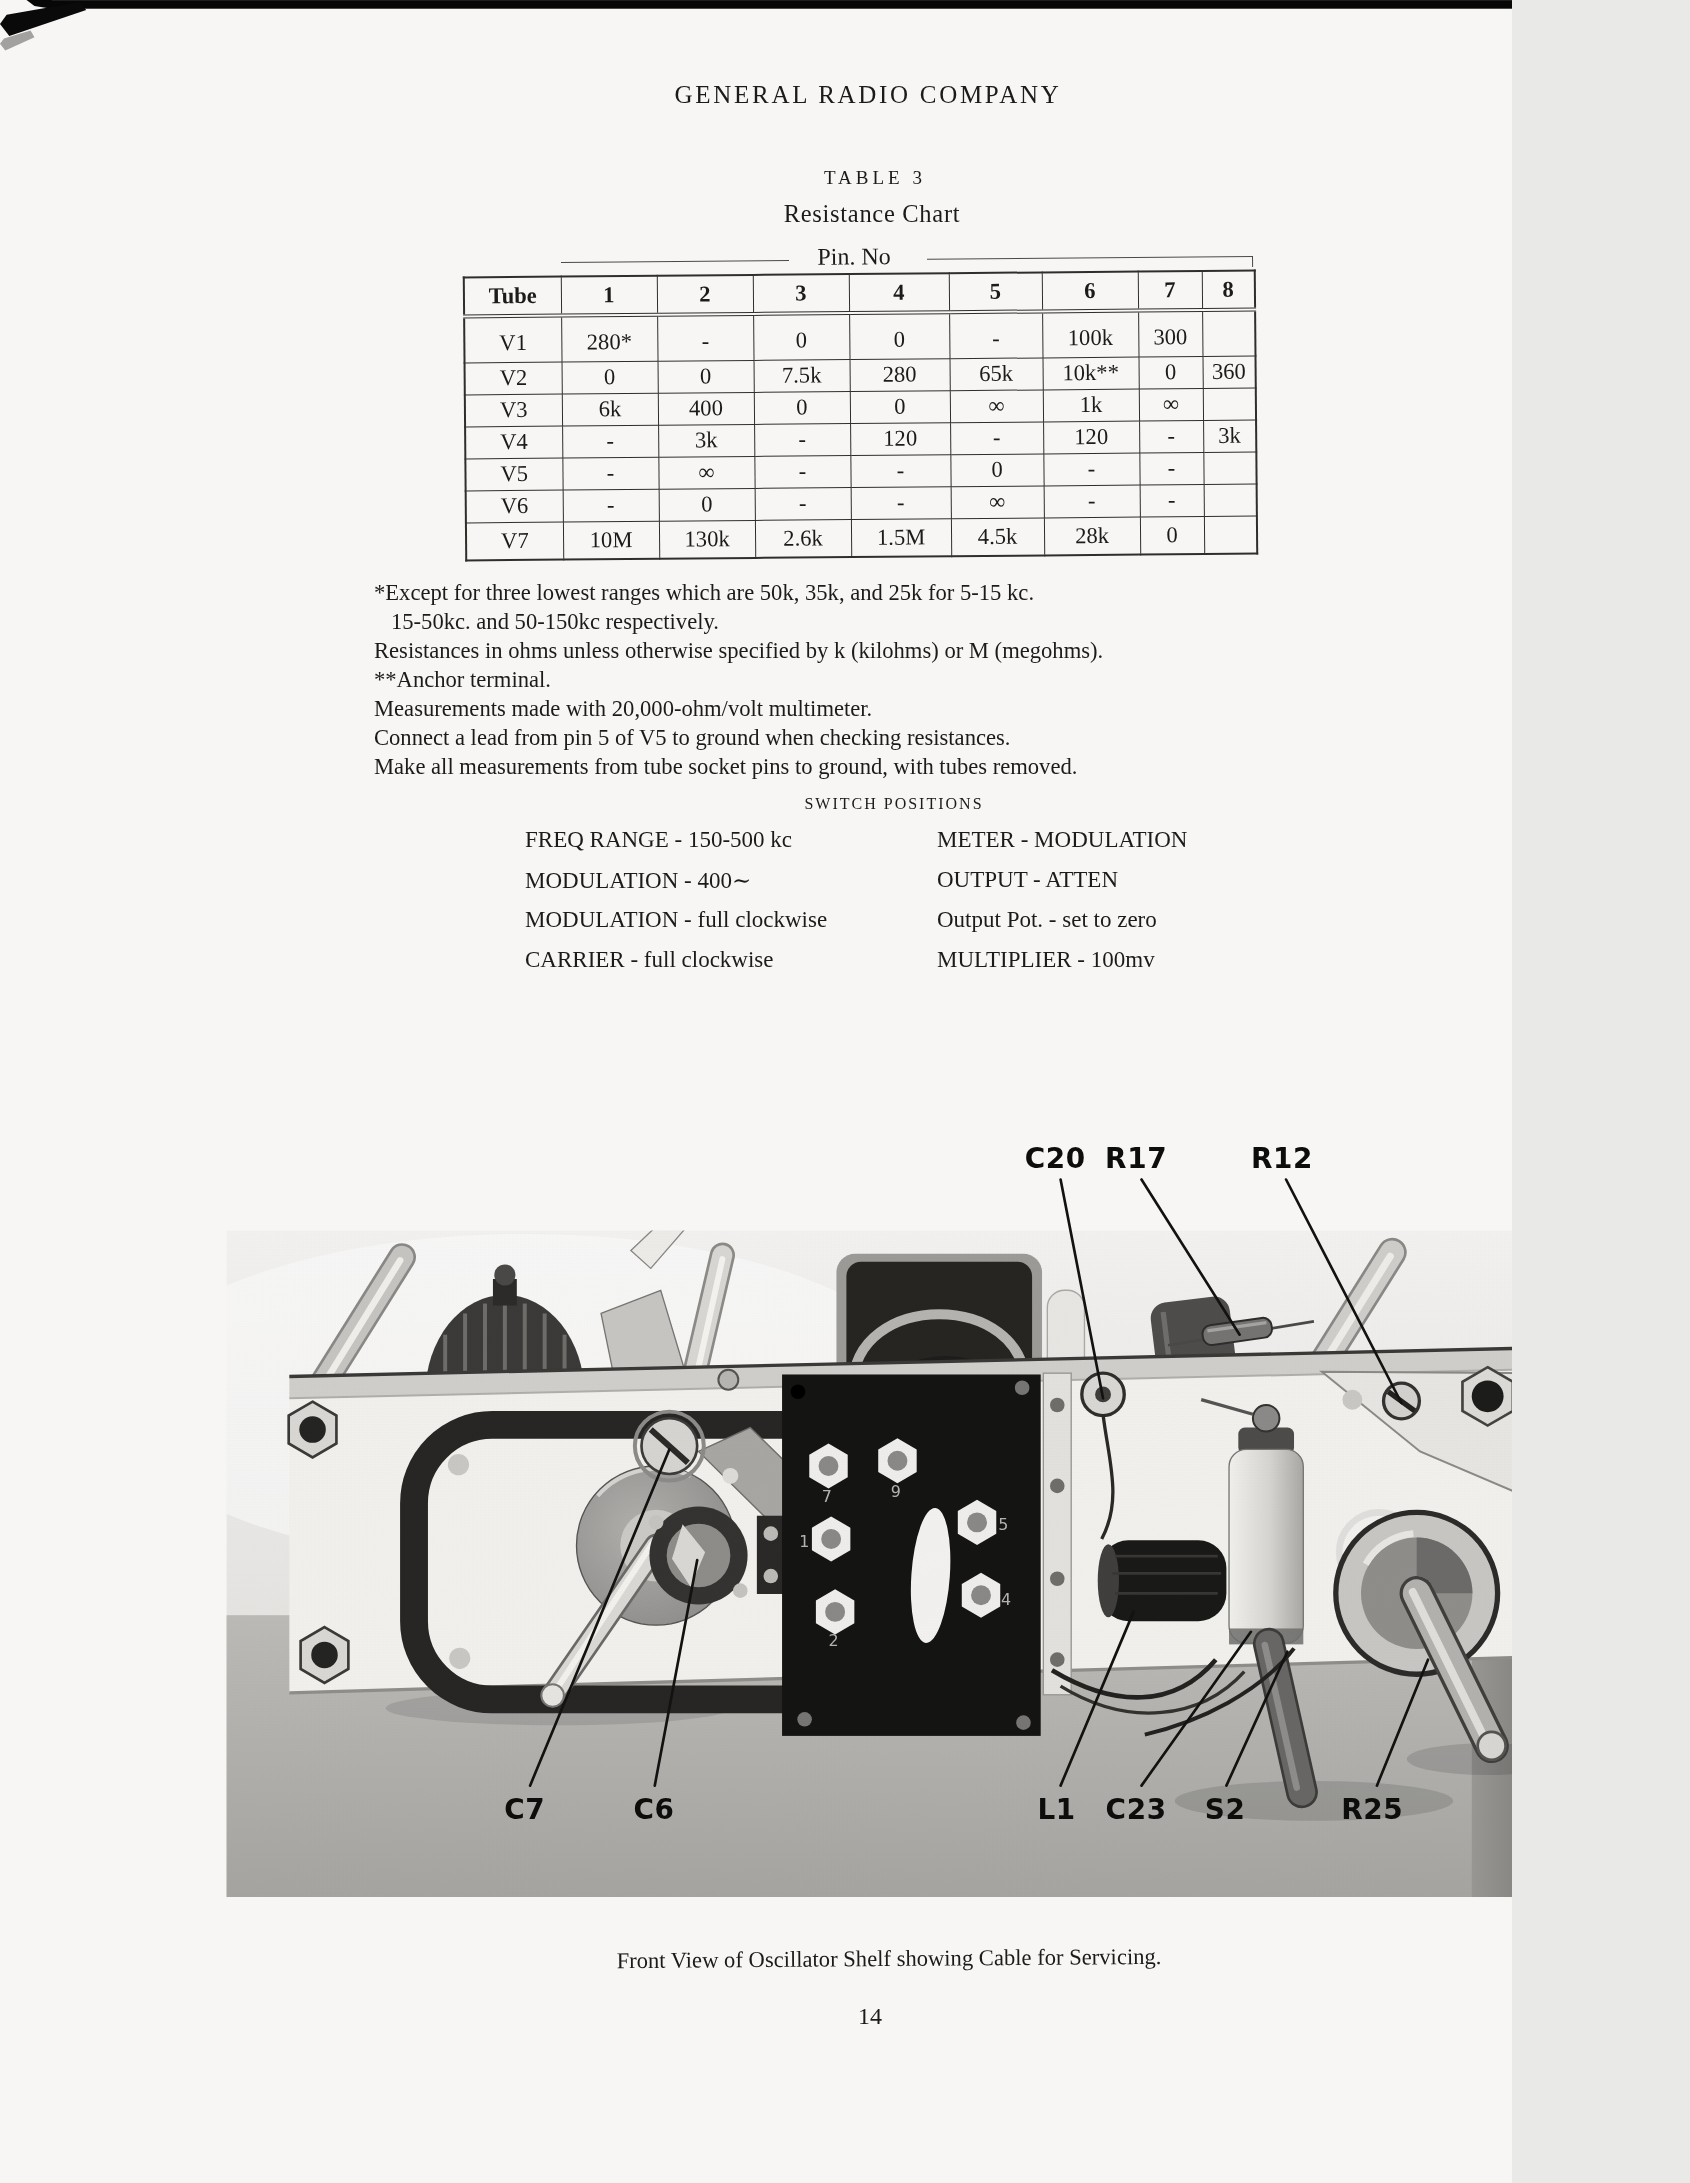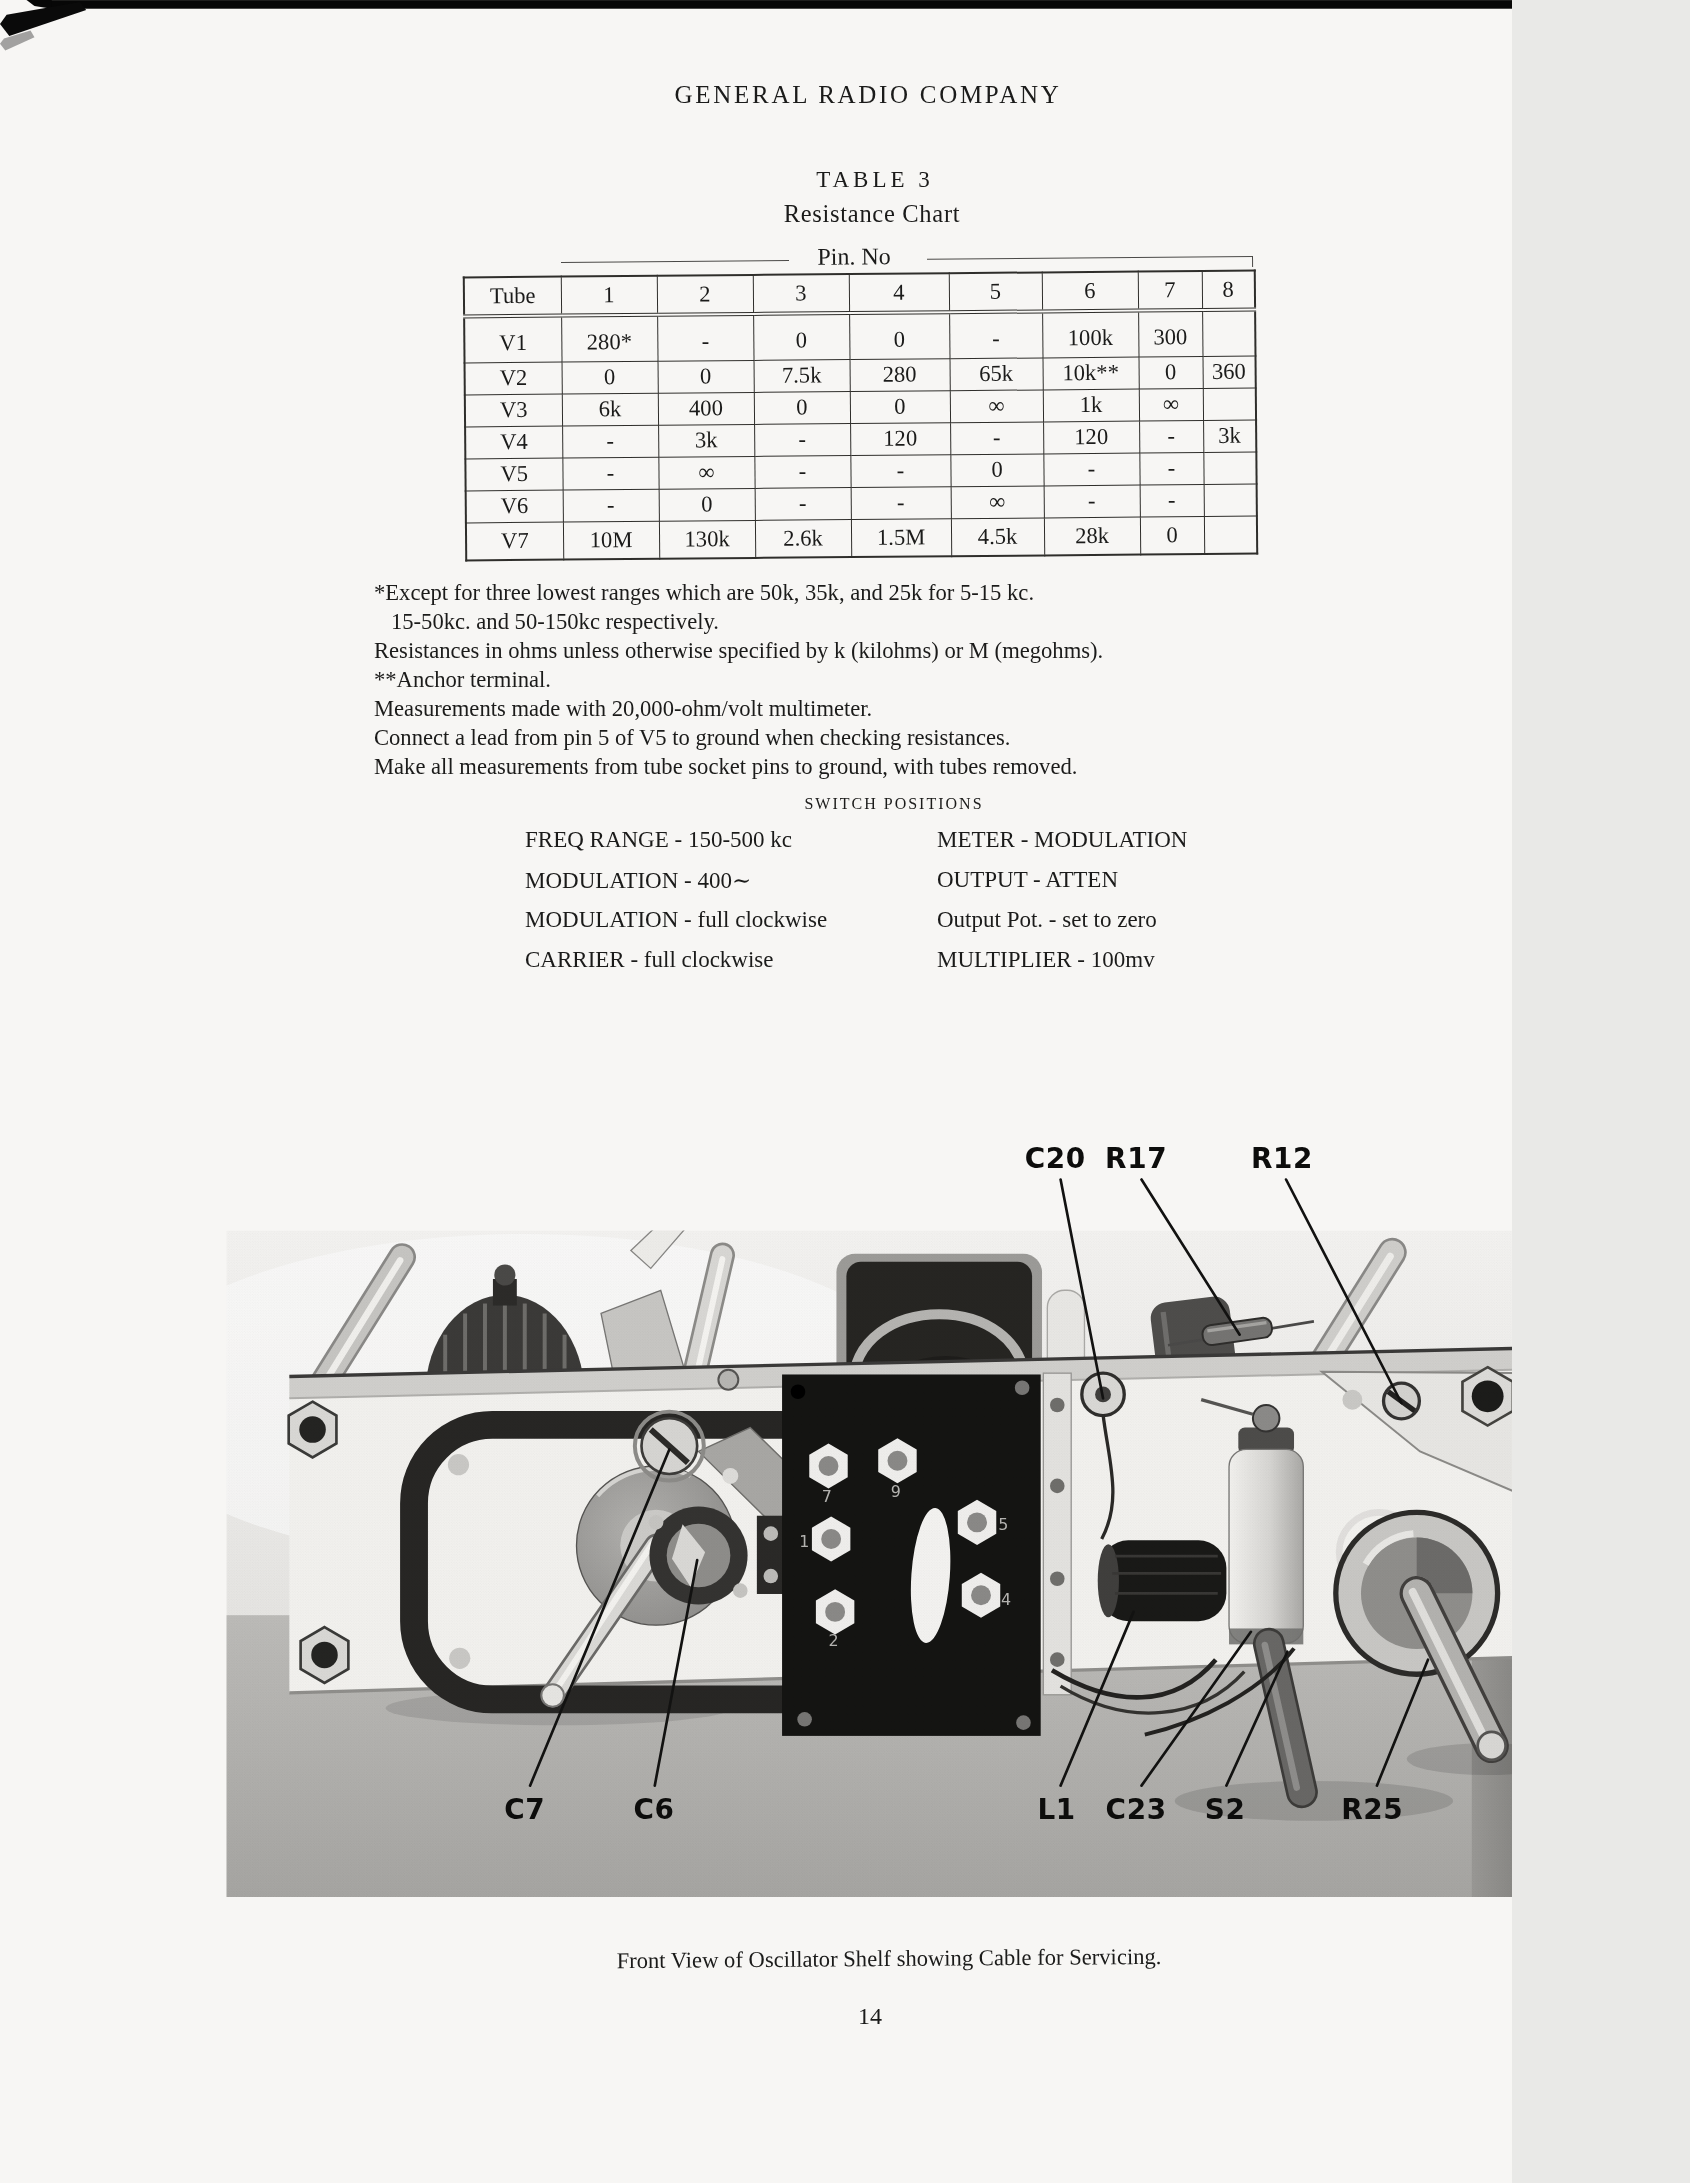--- a/index.html
+++ b/index.html
@@ -2,35 +2,35 @@
 <html style="font-size:10.6px"><head>
 <meta charset="utf-8">
 <style>
   html,body{margin:0;padding:0;background:#e9e9e7;}
   .page{position:relative;width:1512px;height:2183px;background:#f7f6f4;overflow:hidden;
         font-family:"Liberation Serif","DejaVu Serif",serif;color:#1b1b1a;}
   .abs{position:absolute;}
   .ctr{position:absolute;transform:translateX(-50%);white-space:nowrap;}
 
   .doc-header{top:81px;left:868px;font-size:25px;letter-spacing:2.7px;}
-  .tbl-title{top:167px;left:875px;font-size:23px;letter-spacing:4px;}
+  .tbl-title{top:167px;left:875px;font-size:19px;letter-spacing:4px;}
   .tbl-subtitle{top:200px;left:872px;font-size:24.5px;letter-spacing:0.7px;}
 
   .pin-group{top:243px;left:561px;width:694px;height:28px;transform:rotate(-0.5deg);}
   .pin-label{position:absolute;left:293px;top:0;transform:translateX(-50%);font-size:24px;}
   .pin-line{position:absolute;top:16px;height:1.3px;background:#4a4947;}
   .pin-line.l{left:0;width:228px;}
   .pin-line.r{left:366px;width:326px;}
   .pin-tick{position:absolute;left:691px;top:16px;width:1.3px;height:11.3px;background:#4a4947;}
 
   .rtable-wrap{top:273px;left:464px;transform:rotate(-0.5deg);}
   table.rtable{border-collapse:collapse;table-layout:fixed;width:791px;
                border:2px solid #2f2e2b;font-size:22.6px;}
   table.rtable th,table.rtable td{border:1.3px solid #2f2e2b;text-align:center;padding:0;}
-  table.rtable thead th{height:36px;font-weight:normal;border-bottom:4.6px double #2f2e2b;}
+  table.rtable thead th{height:36px;font-weight:bold;border-bottom:4.6px double #2f2e2b;}
   table.rtable tbody tr{height:32px;}
   table.rtable tbody tr:first-child{height:46px;}
   table.rtable tbody tr:first-child td{vertical-align:bottom;padding-bottom:6px;}
   table.rtable tbody tr:last-child{height:38px;}
   col.c0{width:97px}col.c1{width:96px}col.c2{width:96px}col.c3{width:96px}col.c4{width:100px}
   col.c5{width:93px}col.c6{width:96px}col.c7{width:64px}col.c8{width:53px}
 
   .notes{top:578px;left:374px;font-size:22.6px;line-height:29px;width:995px;}
   .notes .note-line{white-space:nowrap;}
   .notes .note-line:nth-child(2){padding-left:17px;}

